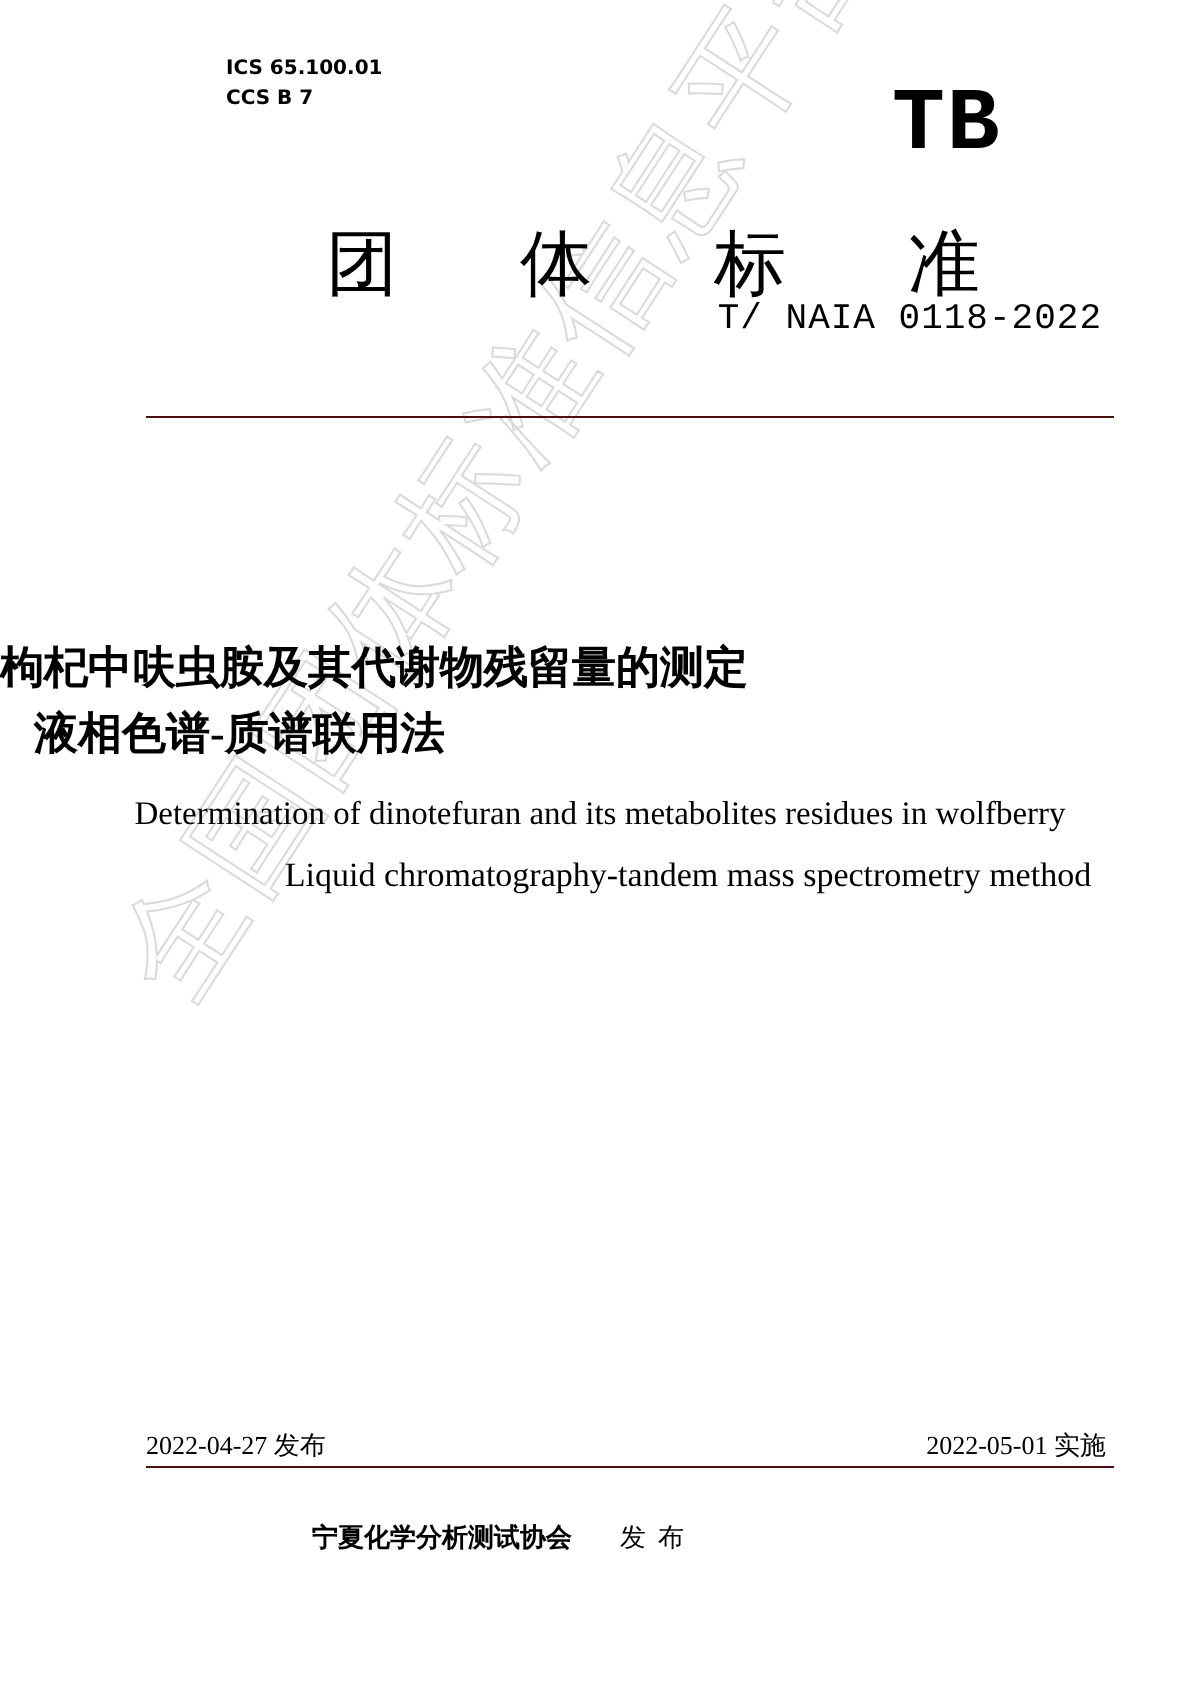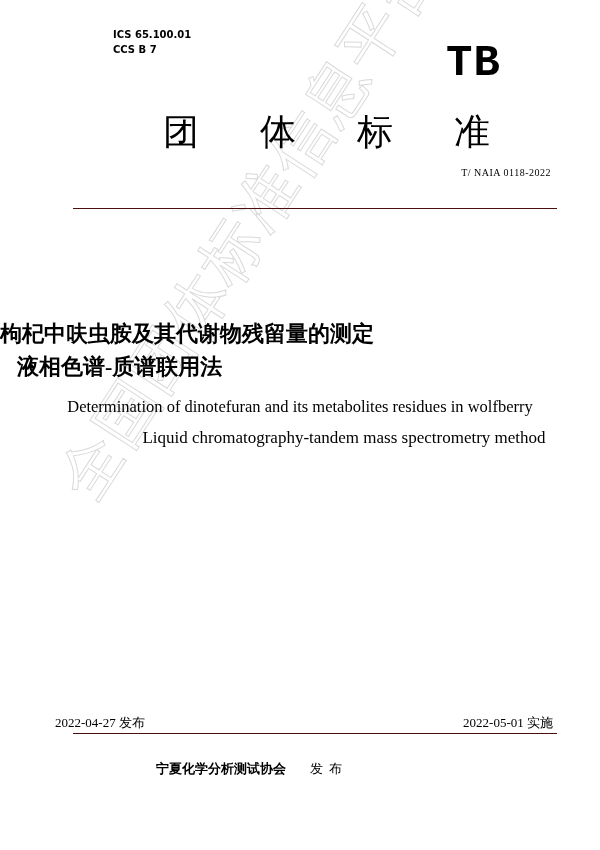--- a/index.html
+++ b/index.html
@@ -62,23 +62,23 @@
       display: flex;
       gap: 0;
     }
     .std-title span {
       display: inline-block;
       width: 97px;
     }
     .std-number {
       position: absolute;
       right: 49px;
-      top: 167px;
-      font-family: Liberation Serif, serif;
-      font-size: 10px;
+      top: 150px;
+      font-family: Liberation Mono, monospace;
+      font-size: 18px;
       letter-spacing: 0.5px;
       z-index: 1;
     }
     .rule {
       position: absolute;
       left: 73px;
       width: 484px;
       height: 1px;
       background: #4a1010;
       z-index: 1;
@@ -108,21 +108,21 @@
     }
     .en-title.l1 { top: 397px; }
     .en-title.l2 { top: 428px; font-size: 17px; margin-left: 44px; }
     .date {
       position: absolute;
       top: 714px;
       font-family: "Liberation Serif", serif;
       font-size: 13px;
       z-index: 1;
     }
-    .date.left { left: 55px; }
+    .date.left { left: 73px; }
     .date.right { right: 47px; text-align: center; }
     .publisher {
       position: absolute;
       top: 760px;
       left: 0;
       width: 504px;
       text-align: center;
       font-family: "DejaVu Sans", sans-serif;
       font-weight: bold;
       font-size: 13px;

